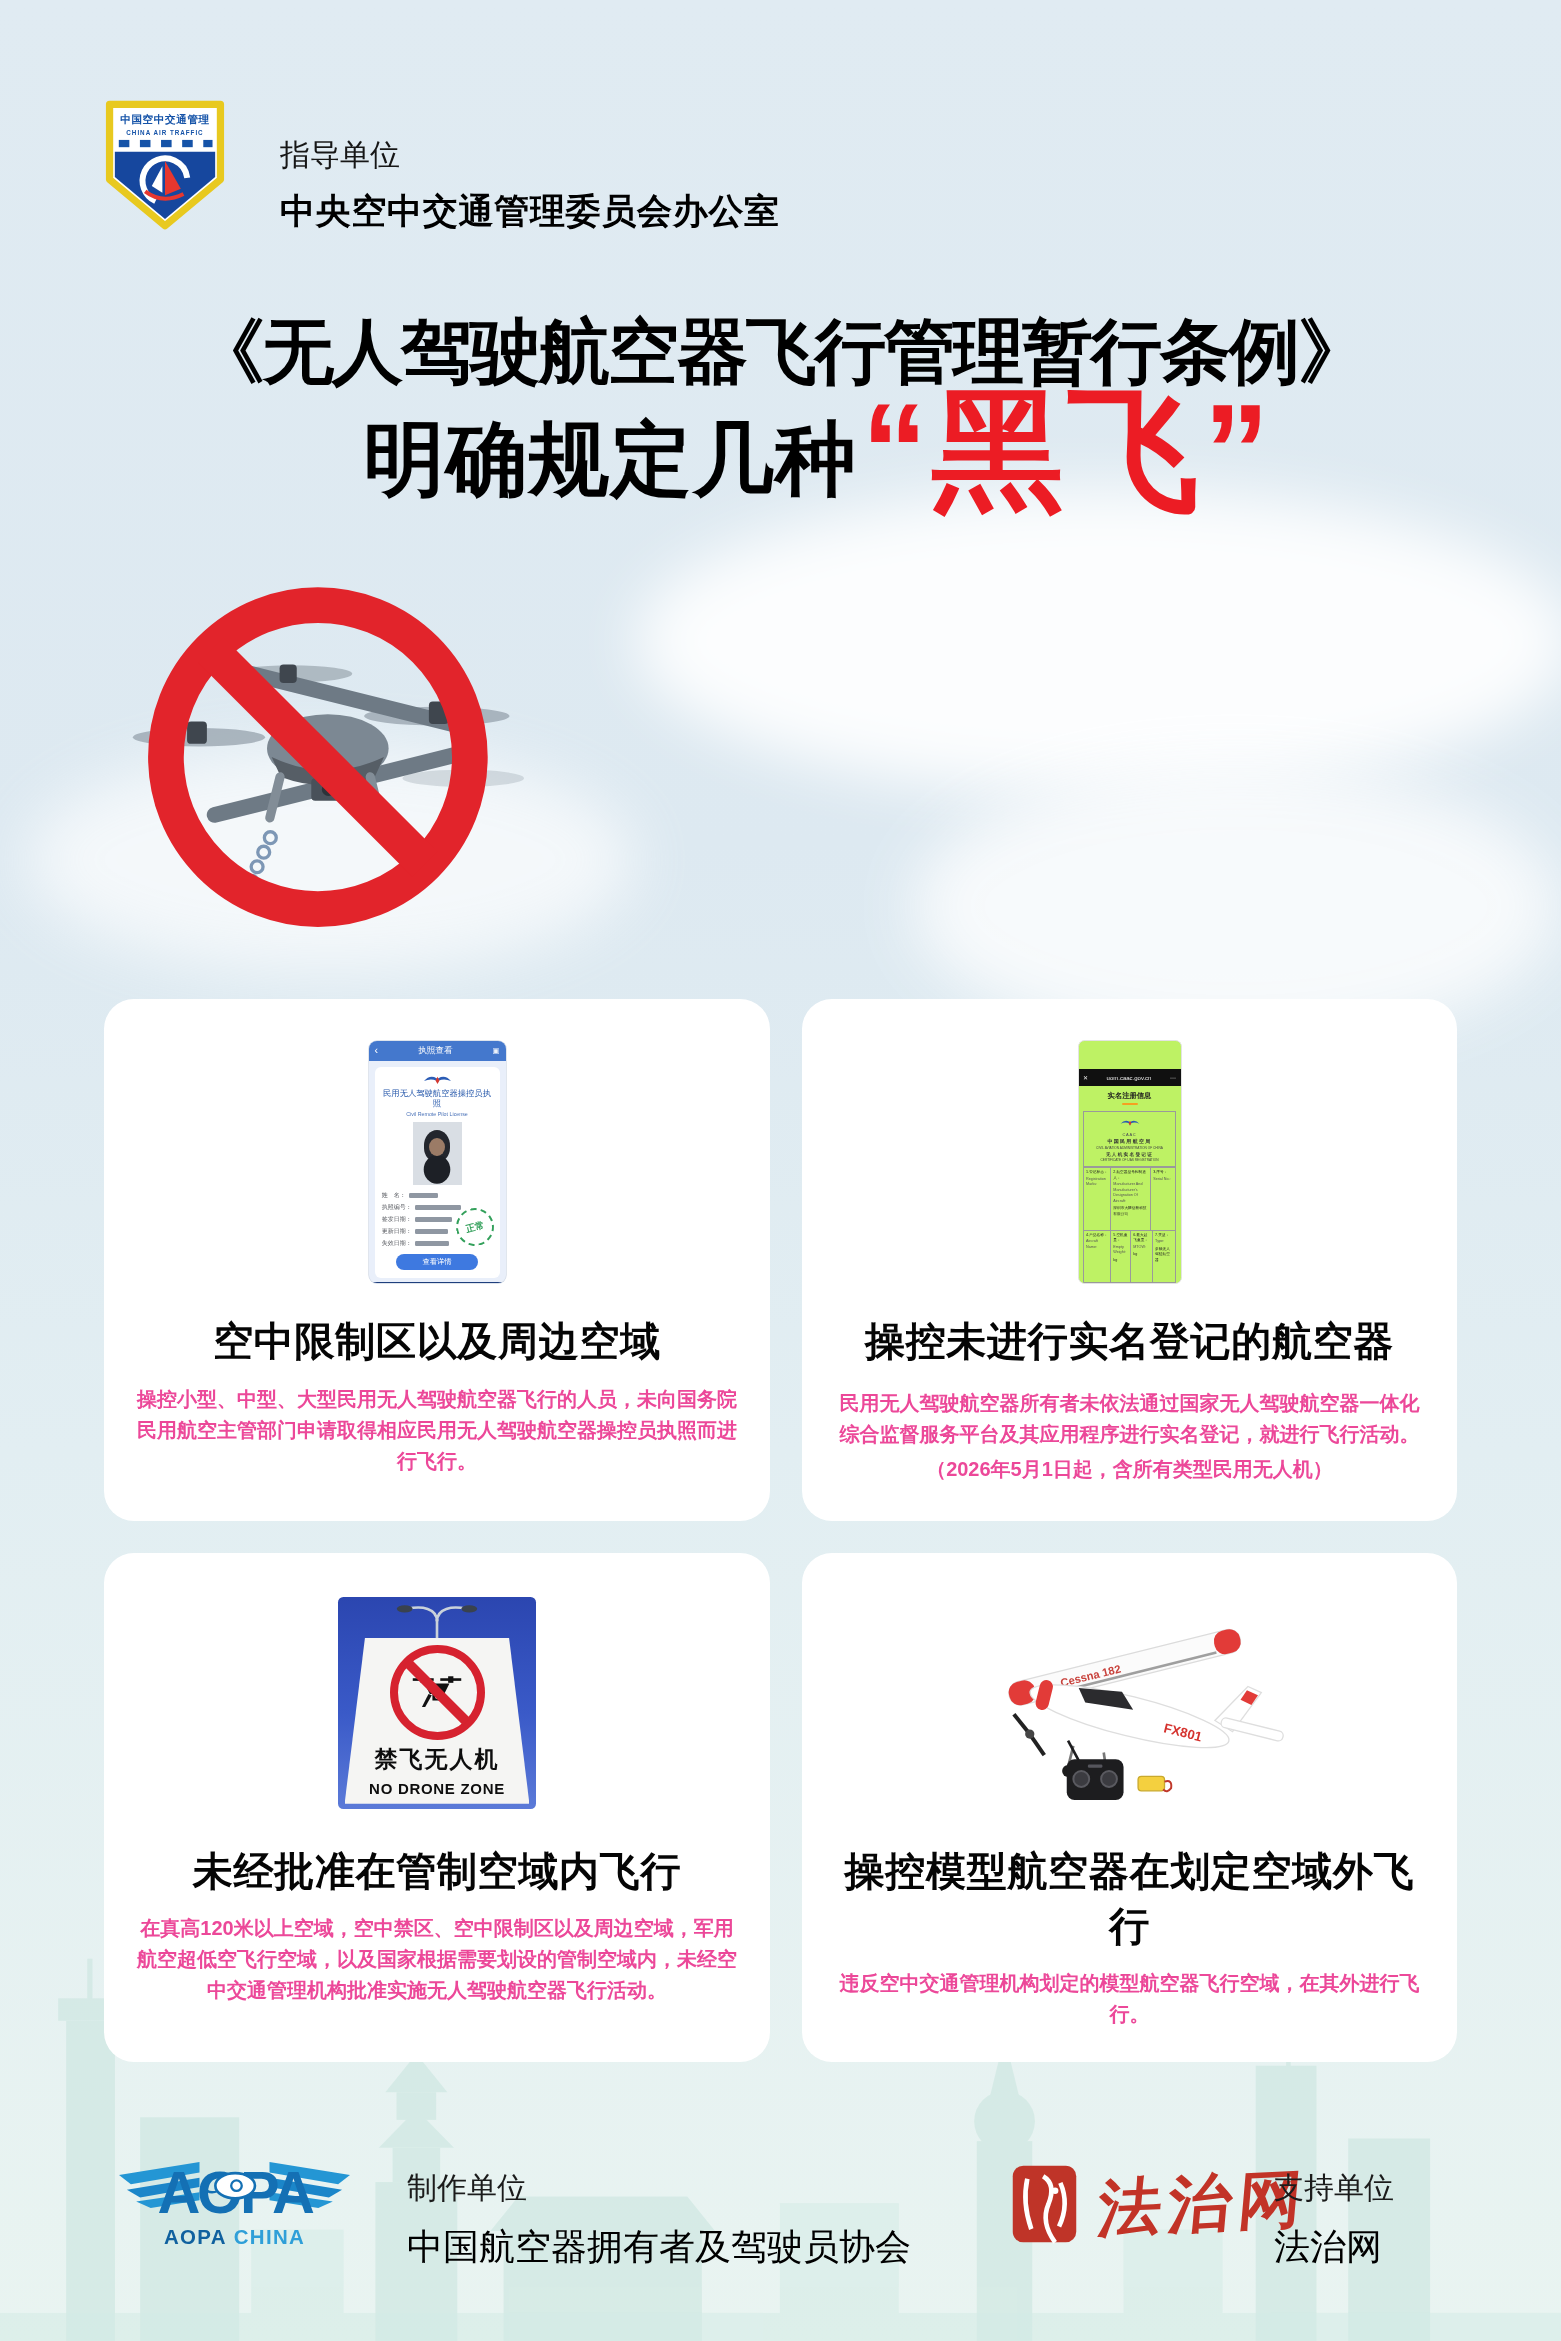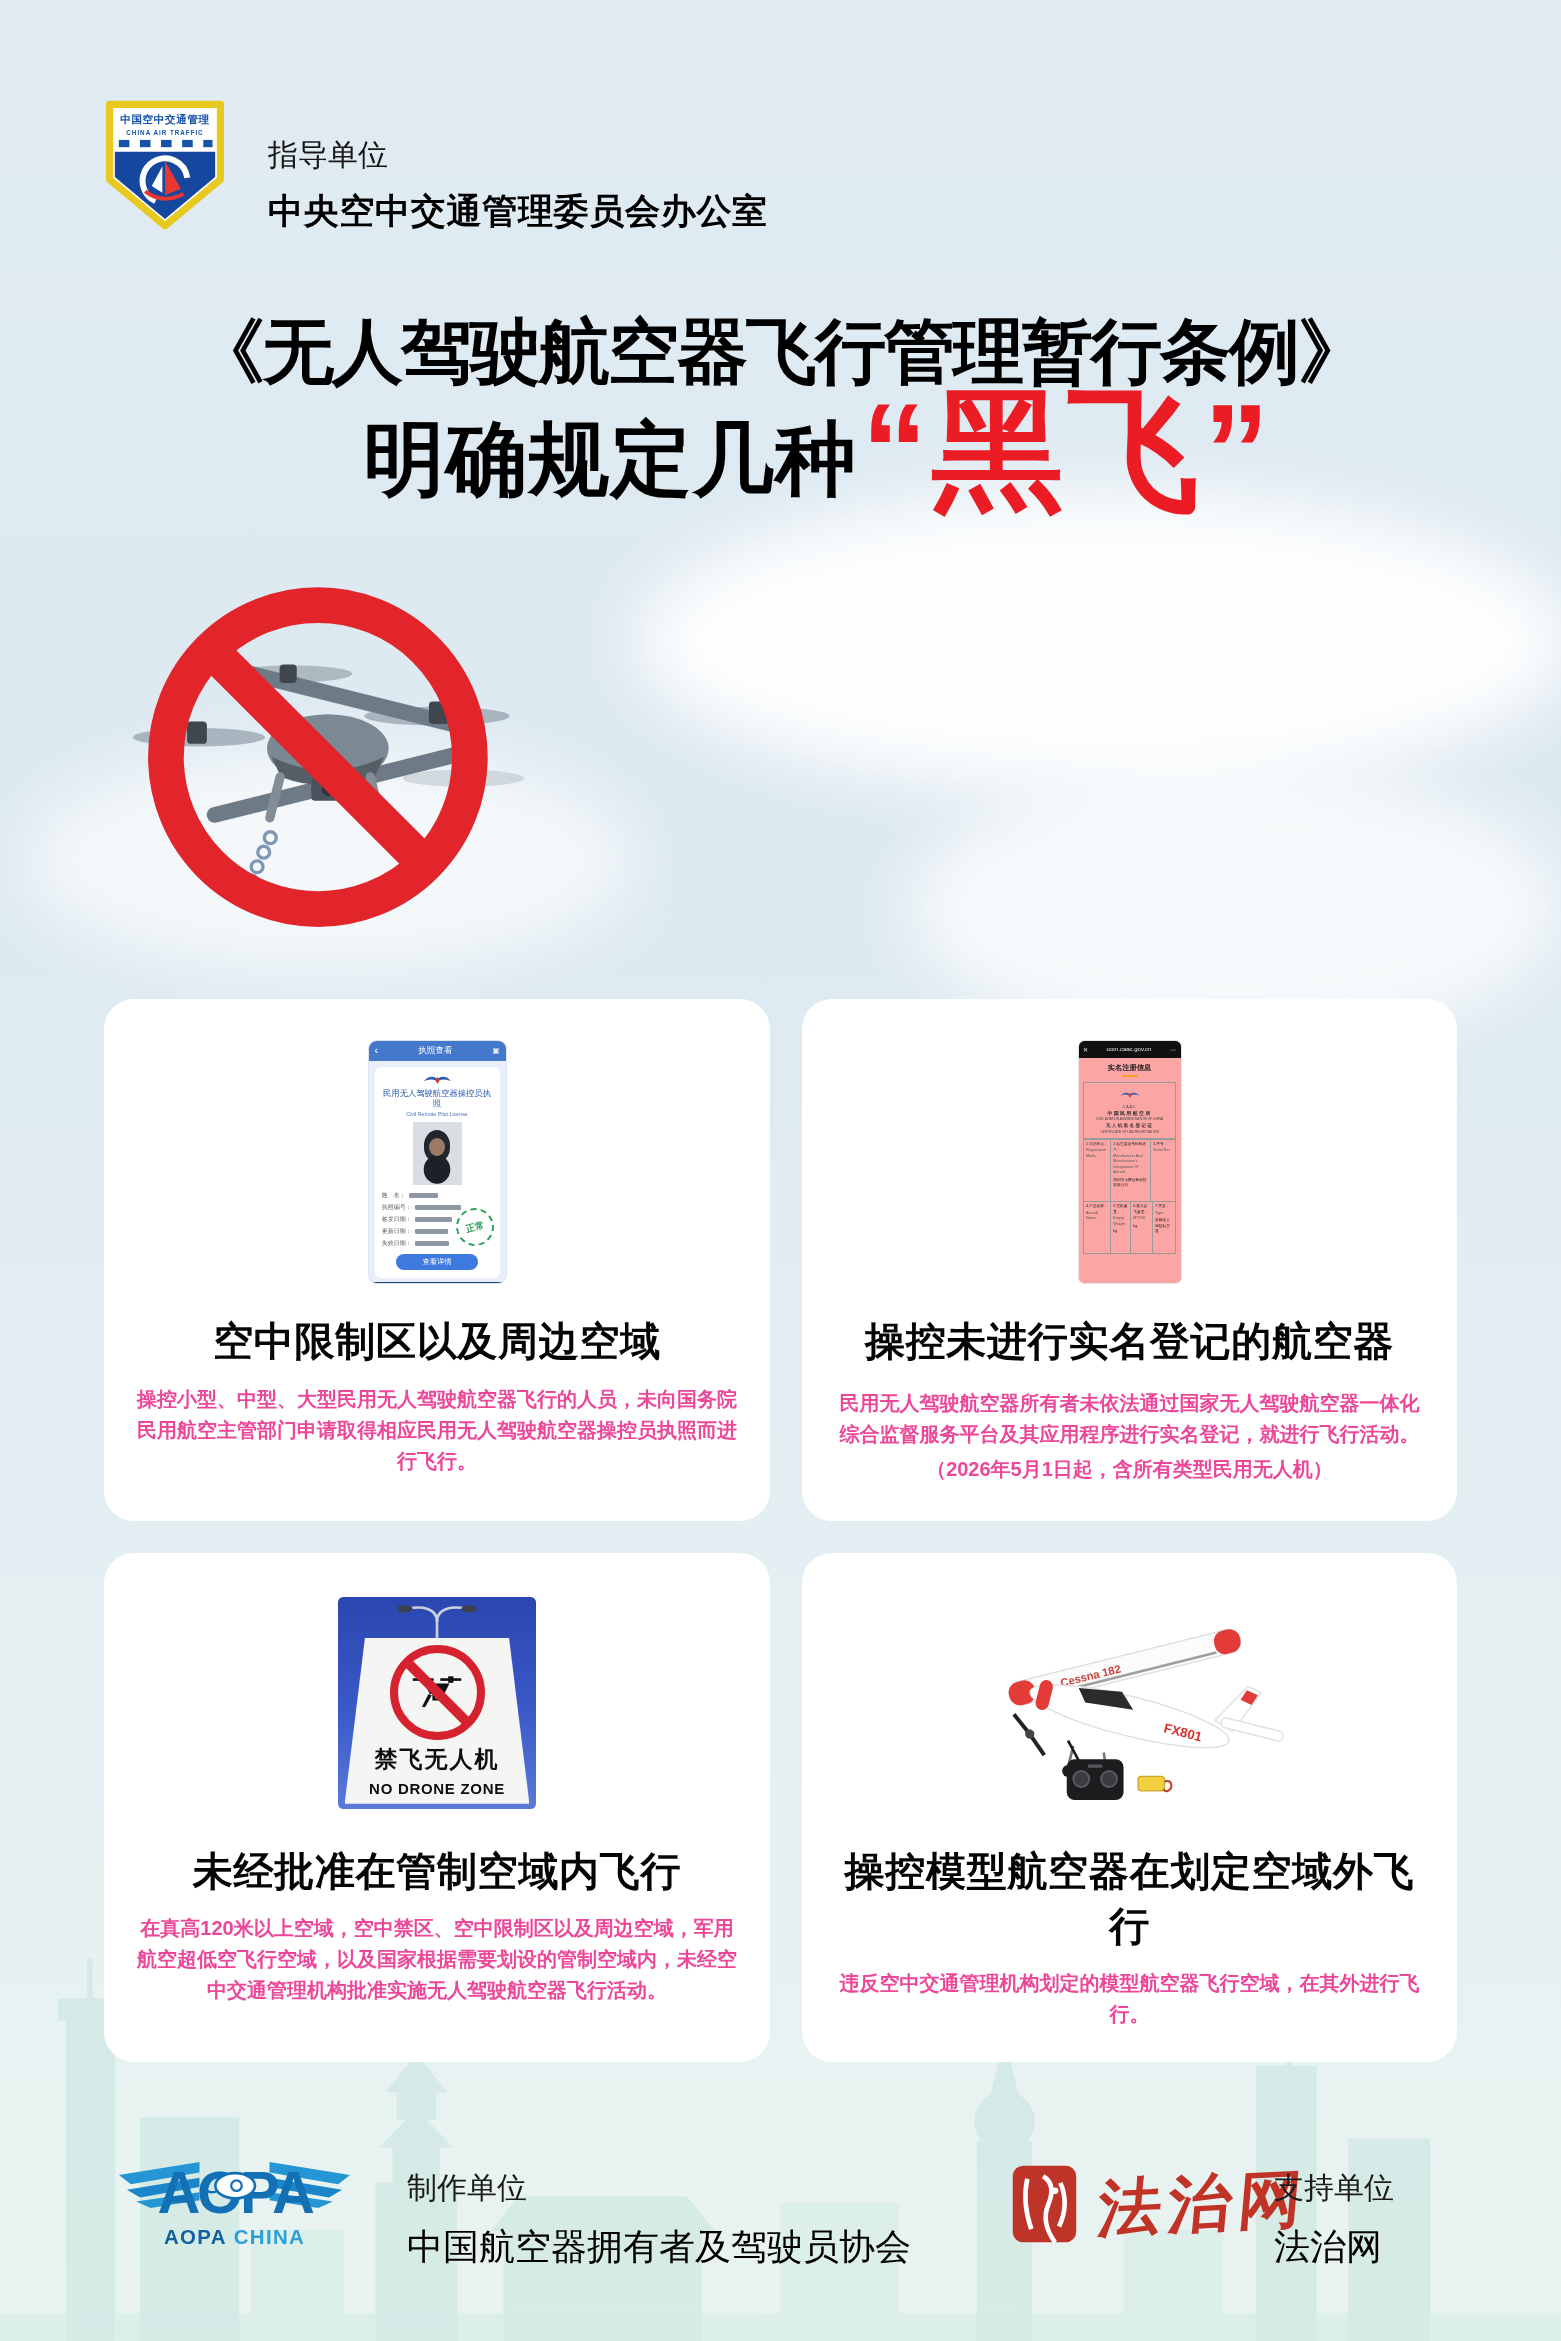--- a/index.html
+++ b/index.html
@@ -9,21 +9,21 @@
     background:linear-gradient(180deg,#e0ebf2 0%,#dde9f1 36%,#e2eef2 62%,#e9f4f1 100%);
   }
   .cloud { position:absolute; border-radius:50%; filter:blur(30px); background:rgba(255,255,255,.9); }
   .cloud.c1 { left:635px;  top:489px;  width:939px; height:304px; }
   .cloud.c2 { left:26.4px;   top:747px; width:608px;  height:225px; opacity:.75; }
   .cloud.c3 { left:912px; top:767px; width:648px;  height:278px; opacity:.85; }
   .citysvg { position:absolute; left:0; bottom:0; width:1561px; height:423px; }
 
   
   .badge { position:absolute; left:104px; top:99px; width:122px; height:132px; }
-  .guide { position:absolute; left:268px; top:135px; }
+  .guide { position:absolute; left:280px; top:135px; }
   .guide-label { font-size:30px; color:#161616; font-weight:500; margin-bottom:12px; }
   .guide-org   { font-size:35px; color:#000; font-weight:800; letter-spacing:0.7px; }
 
   
   .title1 { position:absolute; top:305px; left:0; width:100%; text-align:center;
             font-size:71px; font-weight:900; letter-spacing:-2px; }
   .title2 { position:absolute; top:383px; left:0; width:100%; display:flex;
             justify-content:center; align-items:baseline; font-weight:900;padding-left:40px; }
   .title2 .blk { font-size:81px; letter-spacing:1.3px; }
   .title2 .red { font-size:132px; color:#ec1c24; letter-spacing:4px; line-height:.9;
@@ -62,22 +62,22 @@
   .frow { display:flex; align-items:center; gap:3.3px; margin:3px 0; font-size:6px; color:#53565c; }
   .vbar { height:4.6px; background:#8f97a2; border-radius:1.3px; filter:blur(0.7px); }
   .stamp { position:absolute; right:0px; top:17px; width:34px; height:34px; border:2px dashed #33a05b;
            border-radius:50%; color:#33a05b; font-size:9.3px; font-weight:700; display:flex;
            align-items:center; justify-content:center; transform:rotate(-14deg); background:rgba(255,255,255,.55); }
   .p1-btn { margin:6.6px auto 0.7px; width:82px; height:16px; background:#3e79e0; border-radius:8.6px;
             color:#fff; font-size:7.3px; display:flex; align-items:center; justify-content:center; }
   .p1-foot { margin-top:auto; background:#1f3f7d; display:flex; align-items:center; gap:6px; padding:6px 6.6px 7.3px; }
 
   
-  .phone2 { width:102px; height:242px; background:#fca5a5; border:1.3px solid #e3e3e3; border-radius:6.6px;
-            overflow:hidden; display:flex; flex-direction:column; text-align:center; }
+  .phone2 { width:102px; height:242px; background:#bef264; border:1.3px solid #e3e3e3; border-radius:6.6px;
+            overflow:hidden; display:flex; flex-direction:column; text-align:center;justify-content:flex-end; }
   .p2-head { height:17px; flex:none; background:#101010; color:#ececec; font-size:6px;
              display:flex; align-items:center; justify-content:space-between; padding:0 4.6px; }
   .p2-title { font-size:7.3px; font-weight:700; color:#1d1d1d; margin-top:5.3px; }
   .p2-underline { width:16px; height:2px; background:#f6a021; margin:2px auto 5.3px; border-radius:1.3px; }
   .p2-cert { margin:0 4.6px; border:0.7px solid #9a9a9a; color:#333; }
   .p2-org { padding:4px 2px 3.3px; border-bottom:0.7px solid #9a9a9a; line-height:1.55; }
   .p2-caac { font-size:4px; color:#445; letter-spacing:0.7px; }
   .p2-cn1 { font-size:5px; letter-spacing:1.3px; font-weight:700; }
   .p2-en  { font-size:3.2px; color:#444; }
   .p2-cn2 { font-size:4.6px; letter-spacing:1.3px; font-weight:700; }

